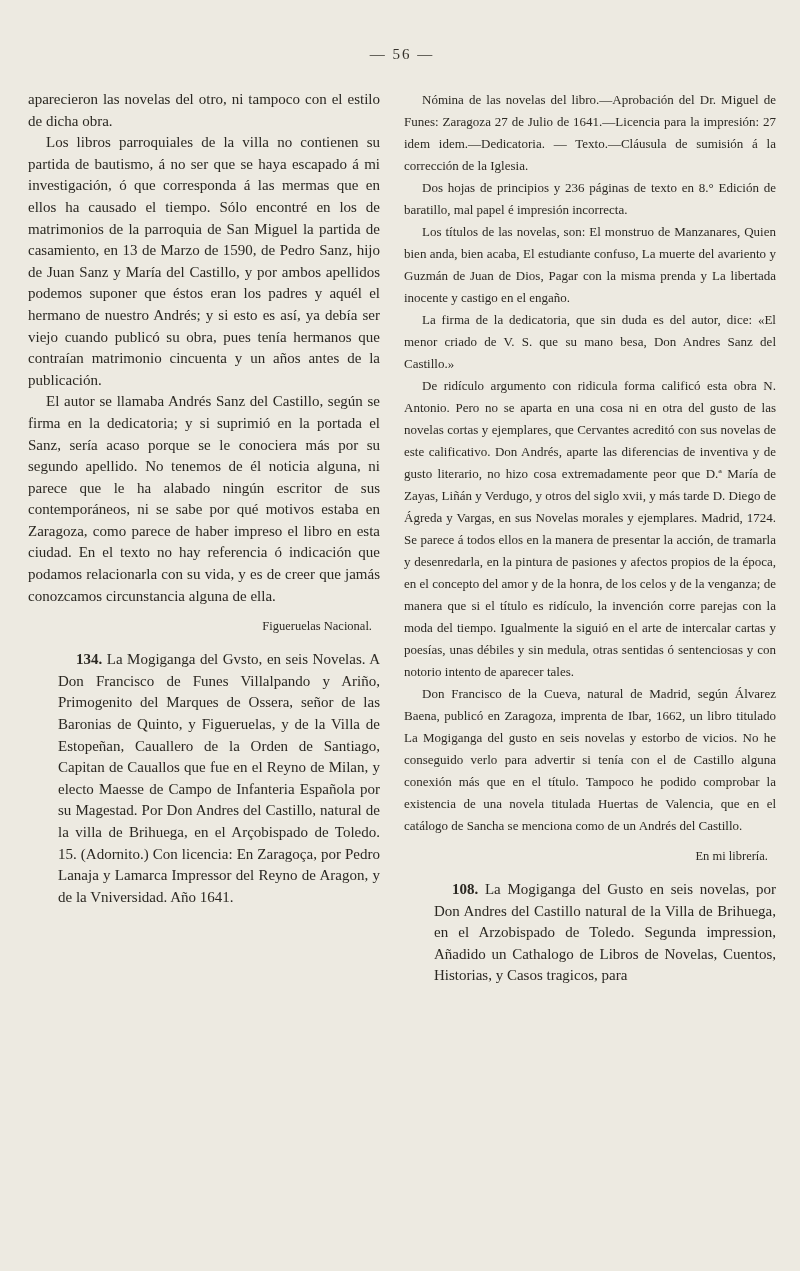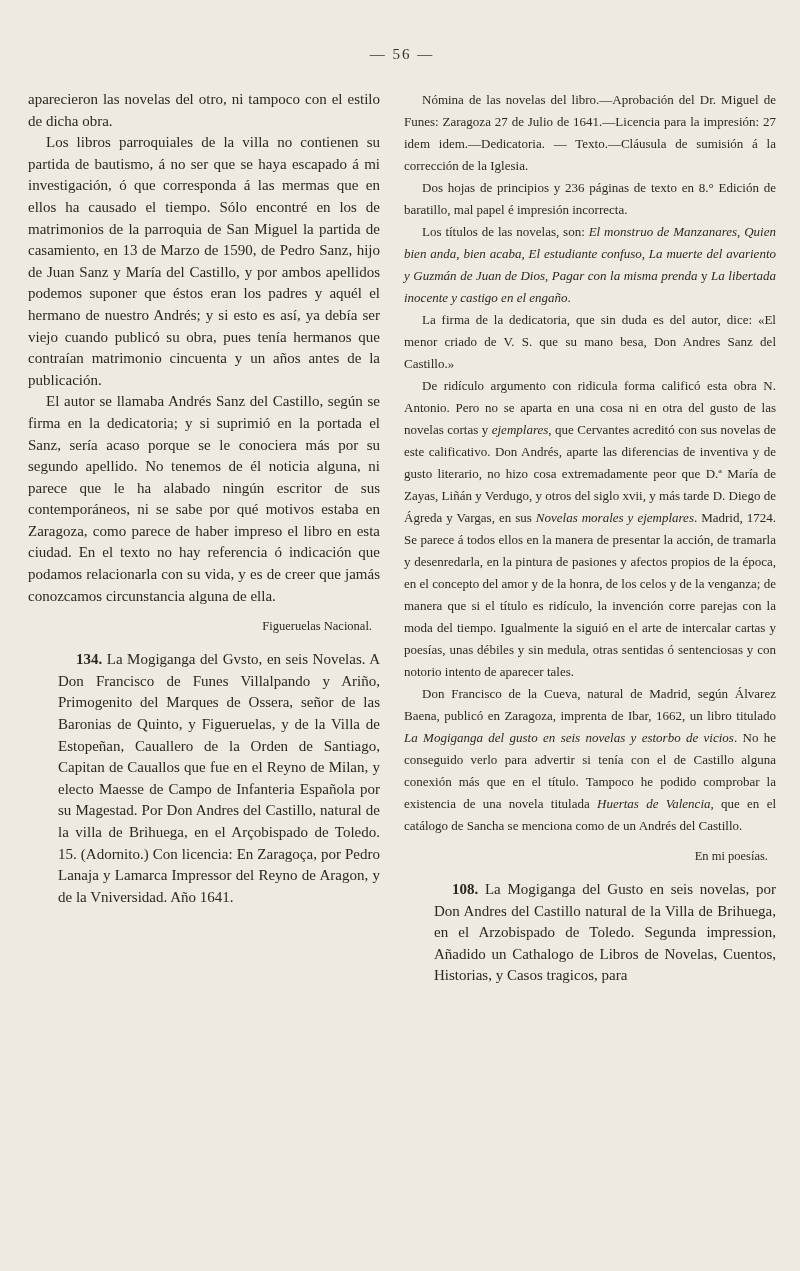--- a/index.html
+++ b/index.html
@@ -74,21 +74,21 @@
     margin-top: 10px;
     margin-bottom: 12px;
     padding-right: 8px;
   }
   p.indent {
     text-indent: 18px;
   }
   p.alignright {
     text-align: right;
   }
-  .it { font-style: italic; }
+  .it { }
   .bd { font-weight: bold; }
 </style>
 </head>
 <body>
 
 <div class="page">
   <div class="page-number">— 56 —</div>
 
   <div class="columns">
     <div class="col-left">
@@ -101,17 +101,17 @@
 
     <div class="divider"></div>
 
     <div class="col-right">
         <p class="para small indent"><span>Nómina de las novelas del libro.—Aprobación del Dr. Miguel de Funes: Zaragoza 27 de Julio de 1641.—Licencia para la impresión: 27 idem idem.—Dedicatoria. — Texto.—Cláusula de sumisión á la corrección de la Iglesia.</span></p>
         <p class="para small indent"><span>Dos hojas de principios y 236 páginas de texto en 8.° Edición de baratillo, mal papel é impresión incorrecta.</span></p>
         <p class="para small indent"><span>Los títulos de las novelas, son: </span><span class="it">El monstruo de Manzanares</span><span>, </span><span class="it">Quien bien anda, bien acaba</span><span>, </span><span class="it">El estudiante confuso</span><span>, </span><span class="it">La muerte del avariento y Guzmán de Juan de Dios</span><span>, </span><span class="it">Pagar con la misma prenda</span><span> y </span><span class="it">La libertada inocente y castigo en el engaño</span><span>.</span></p>
         <p class="para small indent"><span>La firma de la dedicatoria, que sin duda es del autor, dice: «El menor criado de V. S. que su mano besa, Don Andres Sanz del Castillo.»</span></p>
         <p class="para small indent"><span>De ridículo argumento con ridicula forma calificó esta obra N. Antonio. Pero no se aparta en una cosa ni en otra del gusto de las novelas cortas y </span><span class="it">ejemplares</span><span>, que Cervantes acreditó con sus novelas de este calificativo. Don Andrés, aparte las diferencias de inventiva y de gusto literario, no hizo cosa extremadamente peor que D.ª María de Zayas, Liñán y Verdugo, y otros del siglo xvii, y más tarde D. Diego de Ágreda y Vargas, en sus </span><span class="it">Novelas morales y ejemplares</span><span>. Madrid, 1724. Se parece á todos ellos en la manera de presentar la acción, de tramarla y desenredarla, en la pintura de pasiones y afectos propios de la época, en el concepto del amor y de la honra, de los celos y de la venganza; de manera que si el título es ridículo, la invención corre parejas con la moda del tiempo. Igualmente la siguió en el arte de intercalar cartas y poesías, unas débiles y sin medula, otras sentidas ó sentenciosas y con notorio intento de aparecer tales.</span></p>
         <p class="para small indent"><span>Don Francisco de la Cueva, natural de Madrid, según Álvarez Baena, publicó en Zaragoza, imprenta de Ibar, 1662, un libro titulado </span><span class="it">La Mogiganga del gusto en seis novelas y estorbo de vicios</span><span>. No he conseguido verlo para advertir si tenía con el de Castillo alguna conexión más que en el título. Tampoco he podido comprobar la existencia de una novela titulada </span><span class="it">Huertas de Valencia</span><span>, que en el catálogo de Sancha se menciona como de un Andrés del Castillo.</span></p>
-        <p class="para credit alignright"><span>En mi poesías.</span></p>
+        <p class="para credit alignright"><span>En mi librería.</span></p>
         <p class="para entry indent"><span class="bd">108.</span><span> La Mogiganga del Gusto en seis novelas, por Don Andres del Castillo natural de la Villa de Brihuega, en el Arzobispado de Toledo. Segunda impression, Añadido un Cathalogo de Libros de Novelas, Cuentos, Historias, y Casos tragicos, para</span></p>
       </div>
   </div>
 </div>
 
 </body></html>

